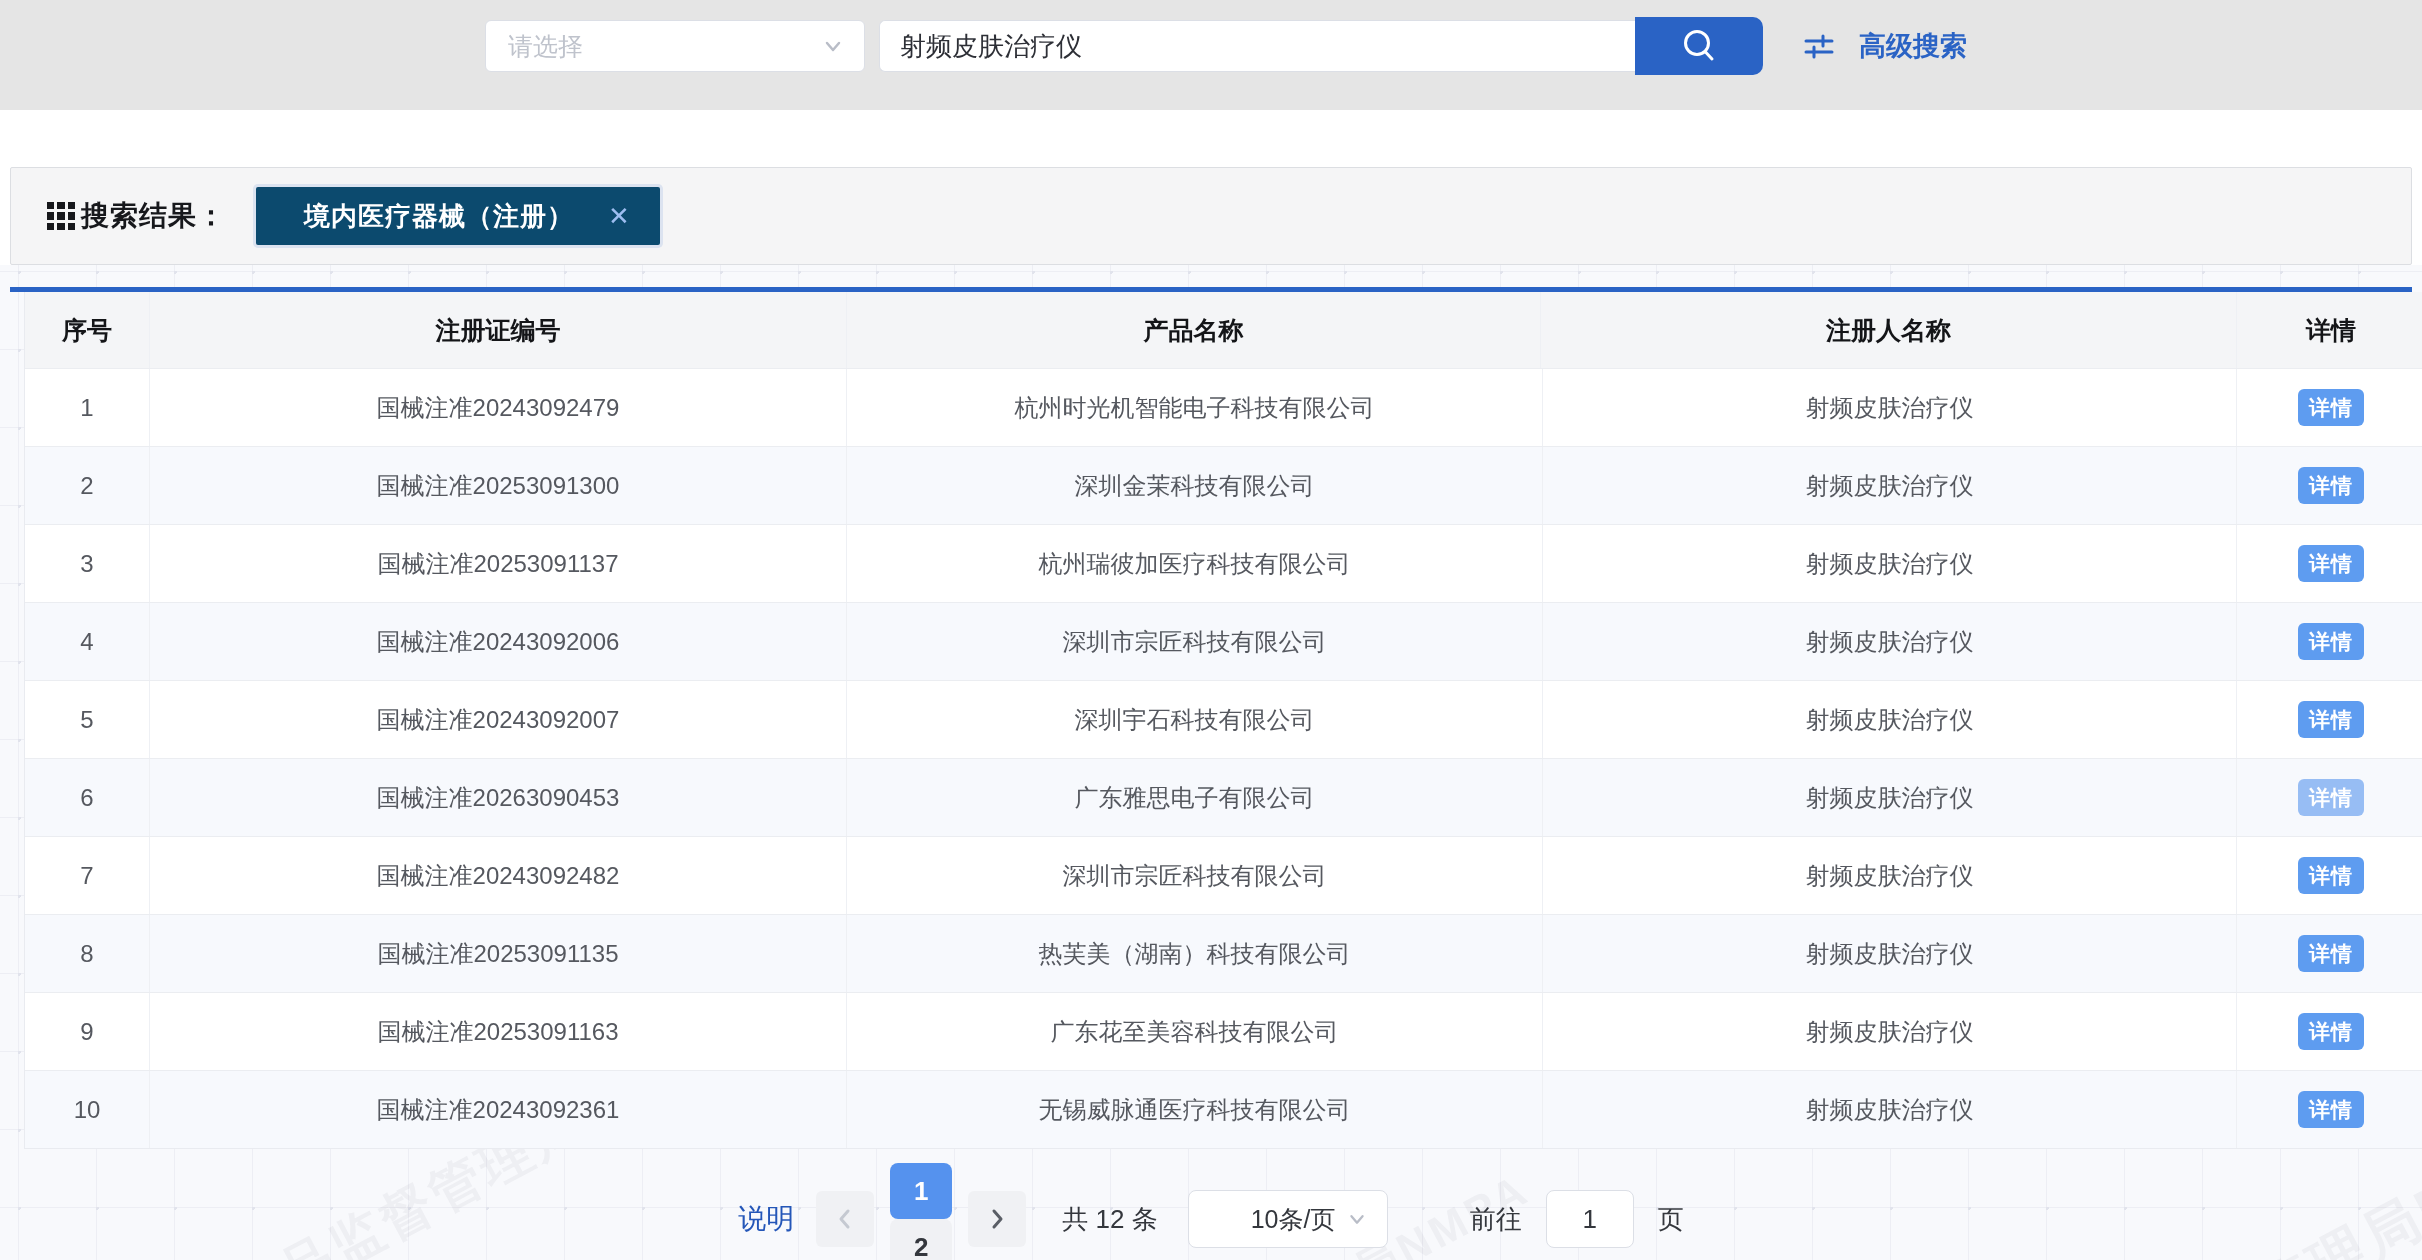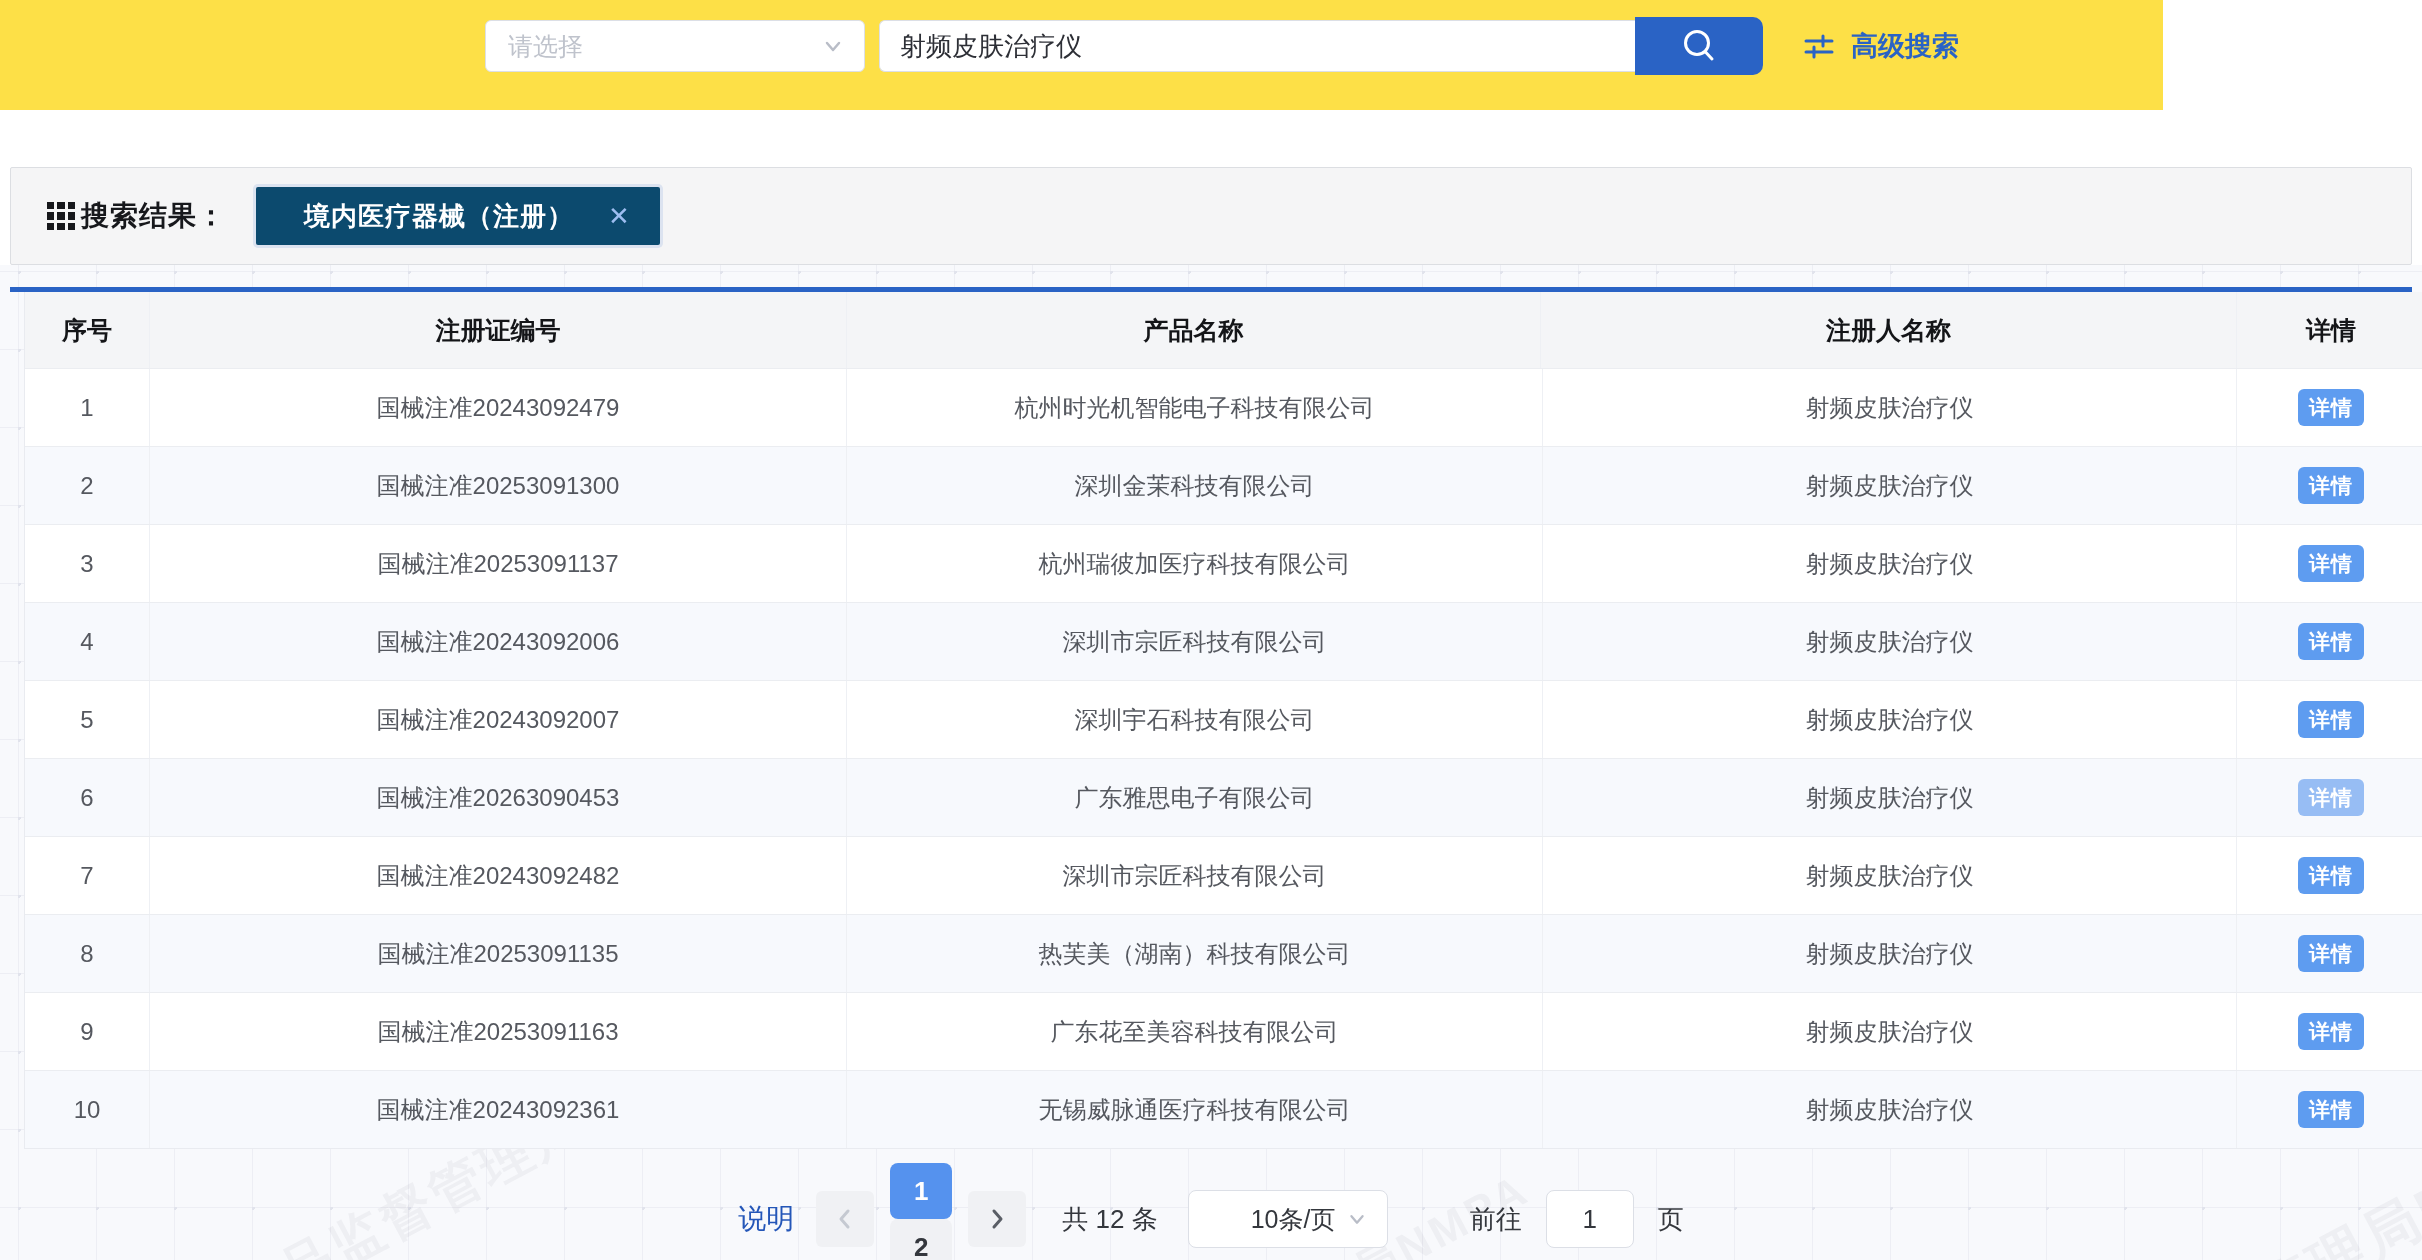--- a/index.html
+++ b/index.html
@@ -25,42 +25,42 @@
     font-size:52px; font-weight:700; letter-spacing:4px;
     color:rgba(70,70,100,0.055);
     transform:rotate(-28deg); transform-origin:left top;
     pointer-events:none; user-select:none;
   }
   .wm-left  { left:120px;  top:1325px; }
   .wm-mid   { left:1005px; top:1430px; font-size:44px; }
   .wm-right { left:1925px; top:1435px; font-size:56px; }
 
   
-  .topbar { position:absolute; left:0; top:0; width:2163px; height:110px; background:#fde047; }
+  .topbar { position:absolute; left:0; top:0; width:2422px; height:110px; background:#e5e5e5; }
   .cat-select {
     position:absolute; left:485px; top:20px; width:380px; height:52px;
     border:1px solid #dcdfe6; border-radius:6px; background:#fff;
     display:flex; align-items:center; padding:0 18px 0 22px; cursor:pointer;
   }
   .cat-select .ph { color:#bfc3cc; font-size:25px; flex:1; }
   .chev { flex:none; }
   .search-input {
     position:absolute; left:879px; top:20px; width:758px; height:52px;
     border:1px solid #dcdfe6; border-right:none; border-radius:6px 0 0 6px;
     background:#fff; font-size:26px; color:#2d2f36; padding:0 20px;
     font-family:"Liberation Sans","DejaVu Sans",sans-serif; outline:none;
   }
   .search-btn {
     position:absolute; left:1635px; top:17px; width:128px; height:58px;
     background:#2a63c5; border:none; border-radius:0 10px 10px 0;
     display:flex; align-items:center; justify-content:center; cursor:pointer;
   }
   .adv-search {
     position:absolute; left:1803px; top:28px; height:36px;
-    display:flex; align-items:center; gap:16px; cursor:pointer;
+    display:flex; align-items:center; gap:24px; cursor:pointer;
     color:#2a63c5; font-size:27px; font-weight:700;
   }
 
   
   .results-bar {
     position:absolute; left:10px; top:167px; width:2402px; height:98px;
     background:#f5f5f6; border:1px solid #dcdee2; border-radius:2px;
     display:flex; align-items:center; padding:0 0 0 36px;
   }
   .grid-icon { width:28px; height:28px; display:grid; grid-template-columns:repeat(3,1fr); gap:3px; margin-right:6px; }

